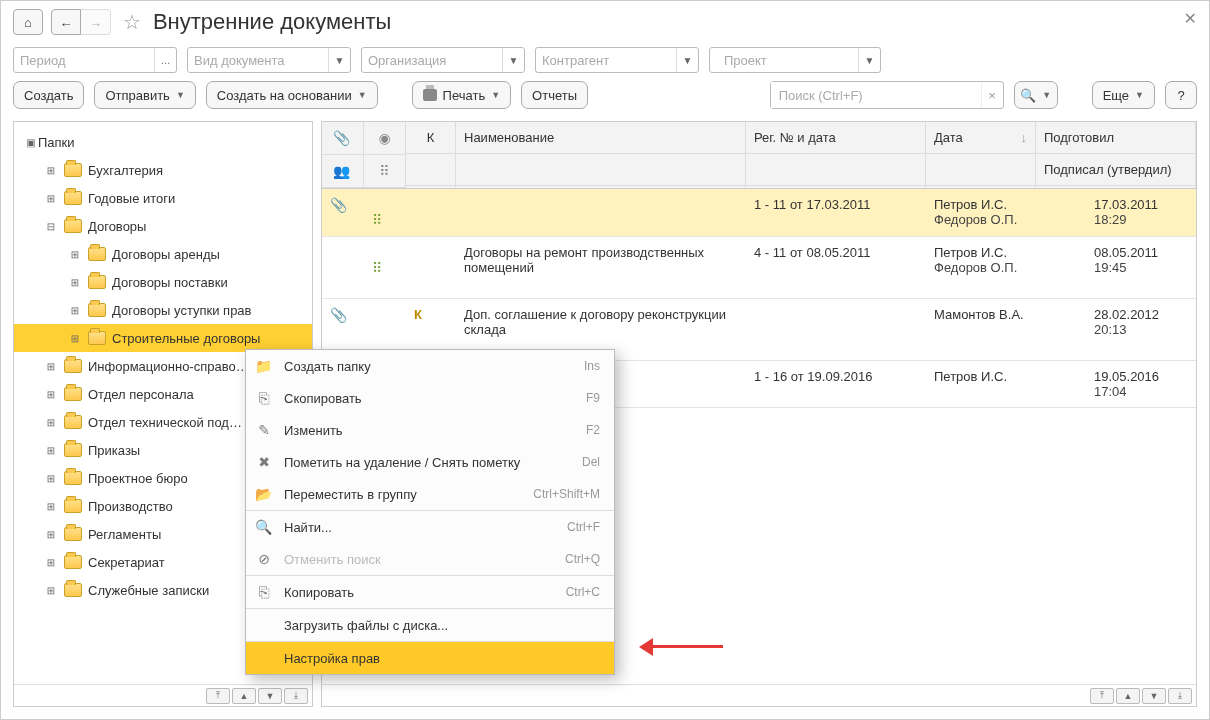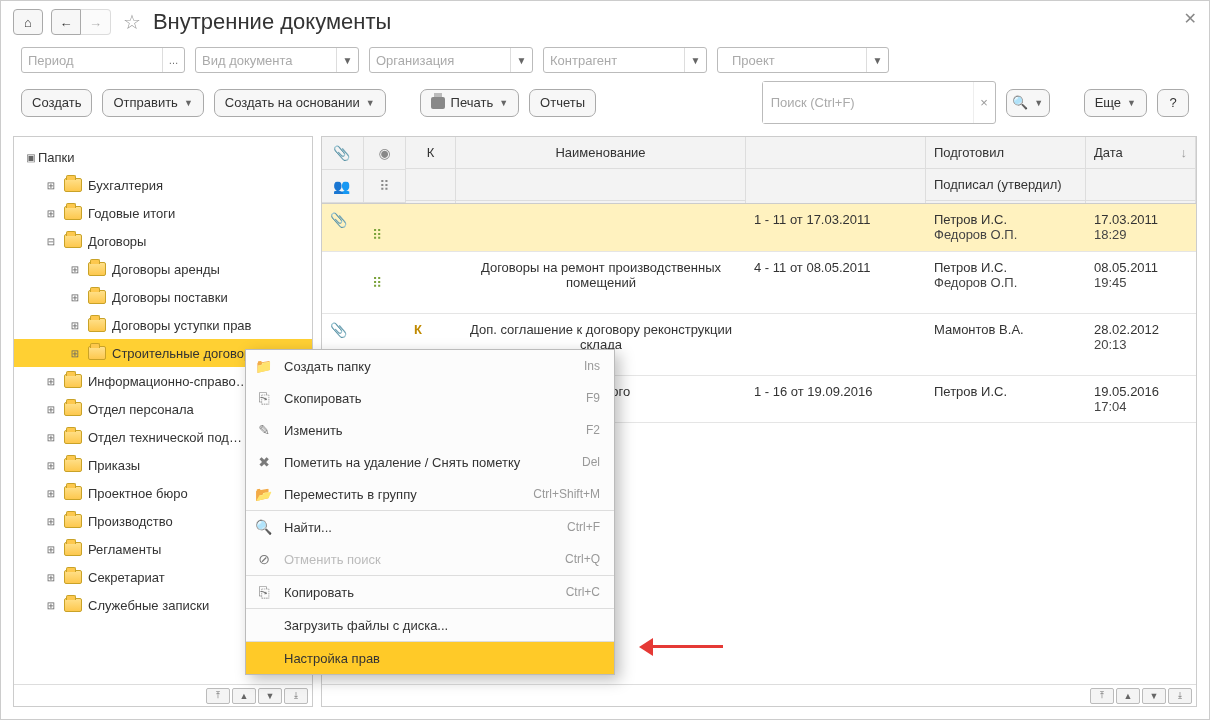--- a/index.html
+++ b/index.html
@@ -7,30 +7,30 @@
   .app { width:1210px; height:720px; border:1px solid #ccc; position:relative; display:flex; flex-direction:column; }
   .titlebar { display:flex; align-items:center; padding:8px 12px; gap:8px; }
   .nav-btn { border:1px solid #aaa; border-radius:4px; background:#f7f7f7; width:30px; height:26px; display:flex; align-items:center; justify-content:center; cursor:pointer; }
   .nav-group { display:flex; }
   .nav-group .nav-btn:first-child { border-top-right-radius:0; border-bottom-right-radius:0; }
   .nav-group .nav-btn:last-child { border-top-left-radius:0; border-bottom-left-radius:0; border-left:none; }
   .title { font-size:22px; margin-left:4px; }
   .star { font-size:20px; color:#999; margin-left:4px; cursor:pointer; }
   .close-x { position:absolute; top:8px; right:12px; font-size:16px; color:#888; cursor:pointer; }
 
-  .filter-row, .toolbar-row { display:flex; gap:10px; padding:4px 20px; align-items:center; }
+  .filter-row, .toolbar-row { display:flex; gap:10px; padding:4px 12px; align-items:center; }
   .combo { display:flex; height:26px; border:1px solid #bbb; border-radius:3px; background:#fff; }
   .combo input { border:none; padding:0 6px; font-size:13px; outline:none; background:transparent; }
   .combo input::placeholder { color:#aaa; }
   .combo .dots, .combo .arrow { width:22px; display:flex; align-items:center; justify-content:center; border-left:1px solid #ddd; color:#666; cursor:pointer; font-size:10px; }
 
   .btn { border:1px solid #aaa; border-radius:7px; background:#f7f7f7; height:28px; padding:0 10px; display:flex; align-items:center; gap:6px; cursor:pointer; font-size:13px; }
   .btn .arrow { font-size:9px; color:#666; }
   .spacer { flex:1; }
-  .searchbox { display:flex; height:43px; border:1px solid #bbb; border-radius:3px; background:#fff; }
+  .searchbox { display:flex; height:28px; border:1px solid #bbb; border-radius:3px; background:#fff; }
   .searchbox input { border:none; padding:0 8px; width:210px; font-size:13px; outline:none; }
   .searchbox input::placeholder { color:#aaa; }
   .searchbox .clear { width:22px; display:flex; align-items:center; justify-content:center; color:#999; cursor:pointer; border-left:1px solid #eee; }
 
   .content { flex:1; display:flex; padding:8px 12px 12px 12px; gap:8px; min-height:0; }
   .tree-panel { width:300px; border:1px solid #ccc; display:flex; flex-direction:column; }
   .tree { flex:1; overflow:hidden; padding:6px 0; }
   .tree-row { display:flex; align-items:center; height:28px; cursor:pointer; padding-left:4px; }
   .exp { width:14px; text-align:center; font-size:10px; color:#666; }
   .fldr { width:18px; height:14px; background:linear-gradient(#ffe08a,#fdc84e); border:1px solid #c9a227; border-radius:2px; margin:0 6px; position:relative; }
@@ -47,21 +47,21 @@
   .gcol .cell.small { text-align:center; }
   .gbody { flex:1; overflow:hidden; }
   .grow { display:flex; border-bottom:1px solid #e5e5e5; }
   .grow .gc { padding:8px 8px; font-size:13px; }
   .grow.sel { background:#fff2bf; }
   .glyph { font-size:14px; color:#888; }
   .k-mark { color:#c08a00; font-weight:bold; }
 
   
   .c1{width:42px;} .c2{width:42px;} .c3{width:50px;}
-  .c4{flex:1; min-width:200px;text-align:center;} .c5{width:180px;} .c6{width:160px;} .c7{width:110px;}
+  .c4{flex:1; min-width:200px;} .c5{width:180px;} .c6{width:160px;} .c7{width:110px;}
 
   
   .ctx { position:absolute; left:244px; top:348px; width:370px; background:#fcfcfc; border:1px solid #bbb; box-shadow:5px 5px 14px rgba(0,0,0,.25); z-index:50; }
   .ctx .mi { display:flex; align-items:center; height:32px; padding:0 14px 0 8px; cursor:pointer; font-size:13px; }
   .ctx .mi.highlight { background:#ffca28; }
   .ctx .mi .mico { width:20px; text-align:center; margin-right:10px; color:#7a7a7a; font-size:14px; }
   .ctx .mi .mlabel { flex:1; }
   .ctx .mi .mshort { color:#999; font-size:12px; }
   .ctx .mi.disabled { color:#bbb; }
   .ctx hr { border:none; border-top:1px solid #ddd; margin:0; }
@@ -265,29 +265,30 @@
           </div>
         <div class="gcol c3">
             <div class="cell small">К</div>
             <div class="cell small">&nbsp;</div>
           </div>
         <div class="gcol c4">
             <div class="cell">Наименование</div>
             <div class="cell">&nbsp;</div>
           </div>
         <div class="gcol c5">
+            <div class="cell">Рег. № и дата</div>
+            <div class="cell">&nbsp;</div>
+          </div>
+        <div class="gcol c7">
+            <div class="cell"><span>Дата</span> <span style="float:right;color:#999;">↓</span></div>
             <div class="cell">&nbsp;</div>
           </div>
         <div class="gcol c6">
             <div class="cell">Подготовил</div>
             <div class="cell">Подписал (утвердил)</div>
-          </div>
-        <div class="gcol c7">
-            <div class="cell"><span>Дата</span> <span style="float:right;color:#999;">↓</span></div>
-            <div class="cell">&nbsp;</div>
           </div>
       </div>
       <div class="gbody" id="gbody">
           <div class="grow sel">
             <div class="gc c1 two-line">
               <div><span class="glyph">📎</span></div>
               <div class="line2">&nbsp;</div>
             </div>
             <div class="gc c2 two-line">
               <div>&nbsp;</div>

